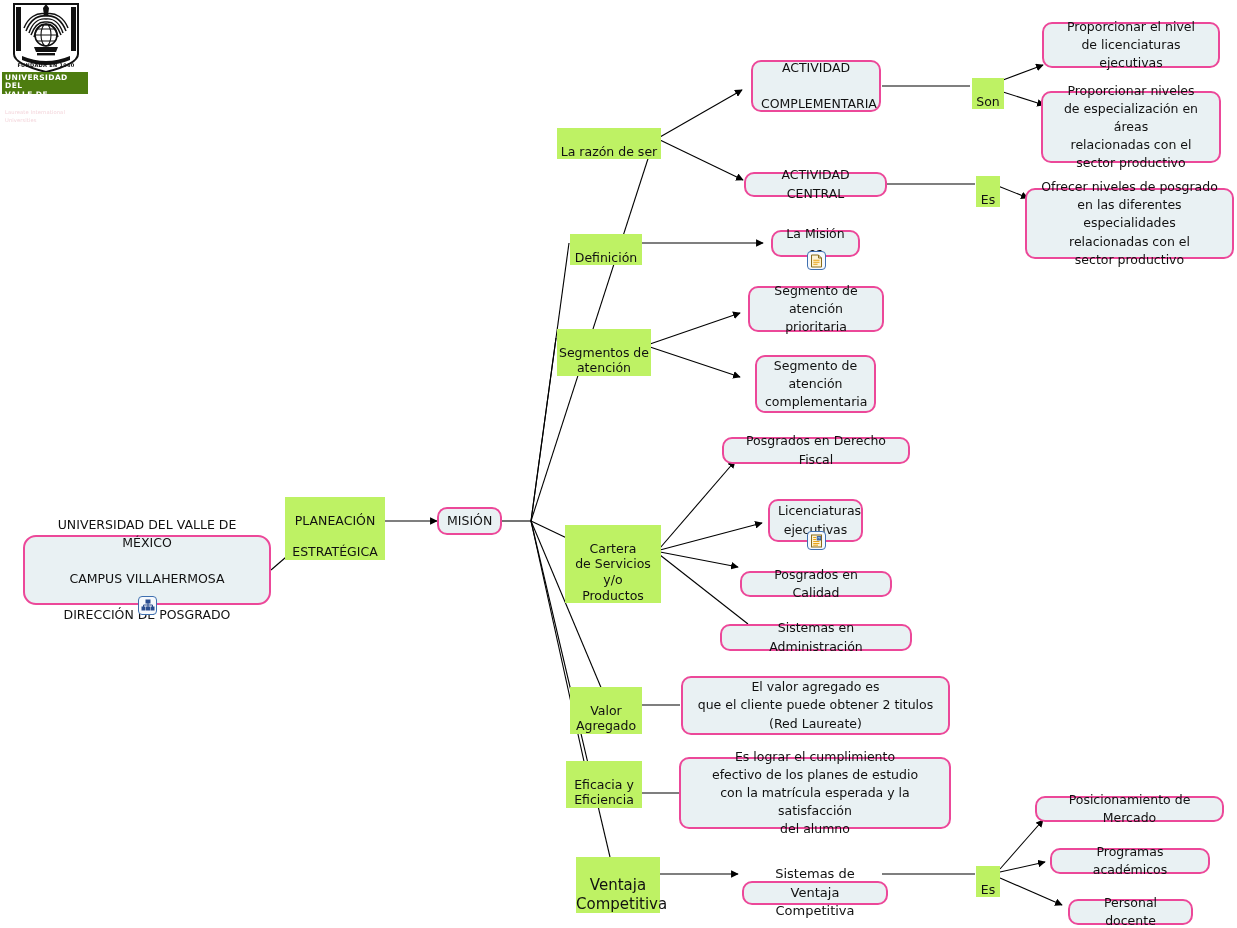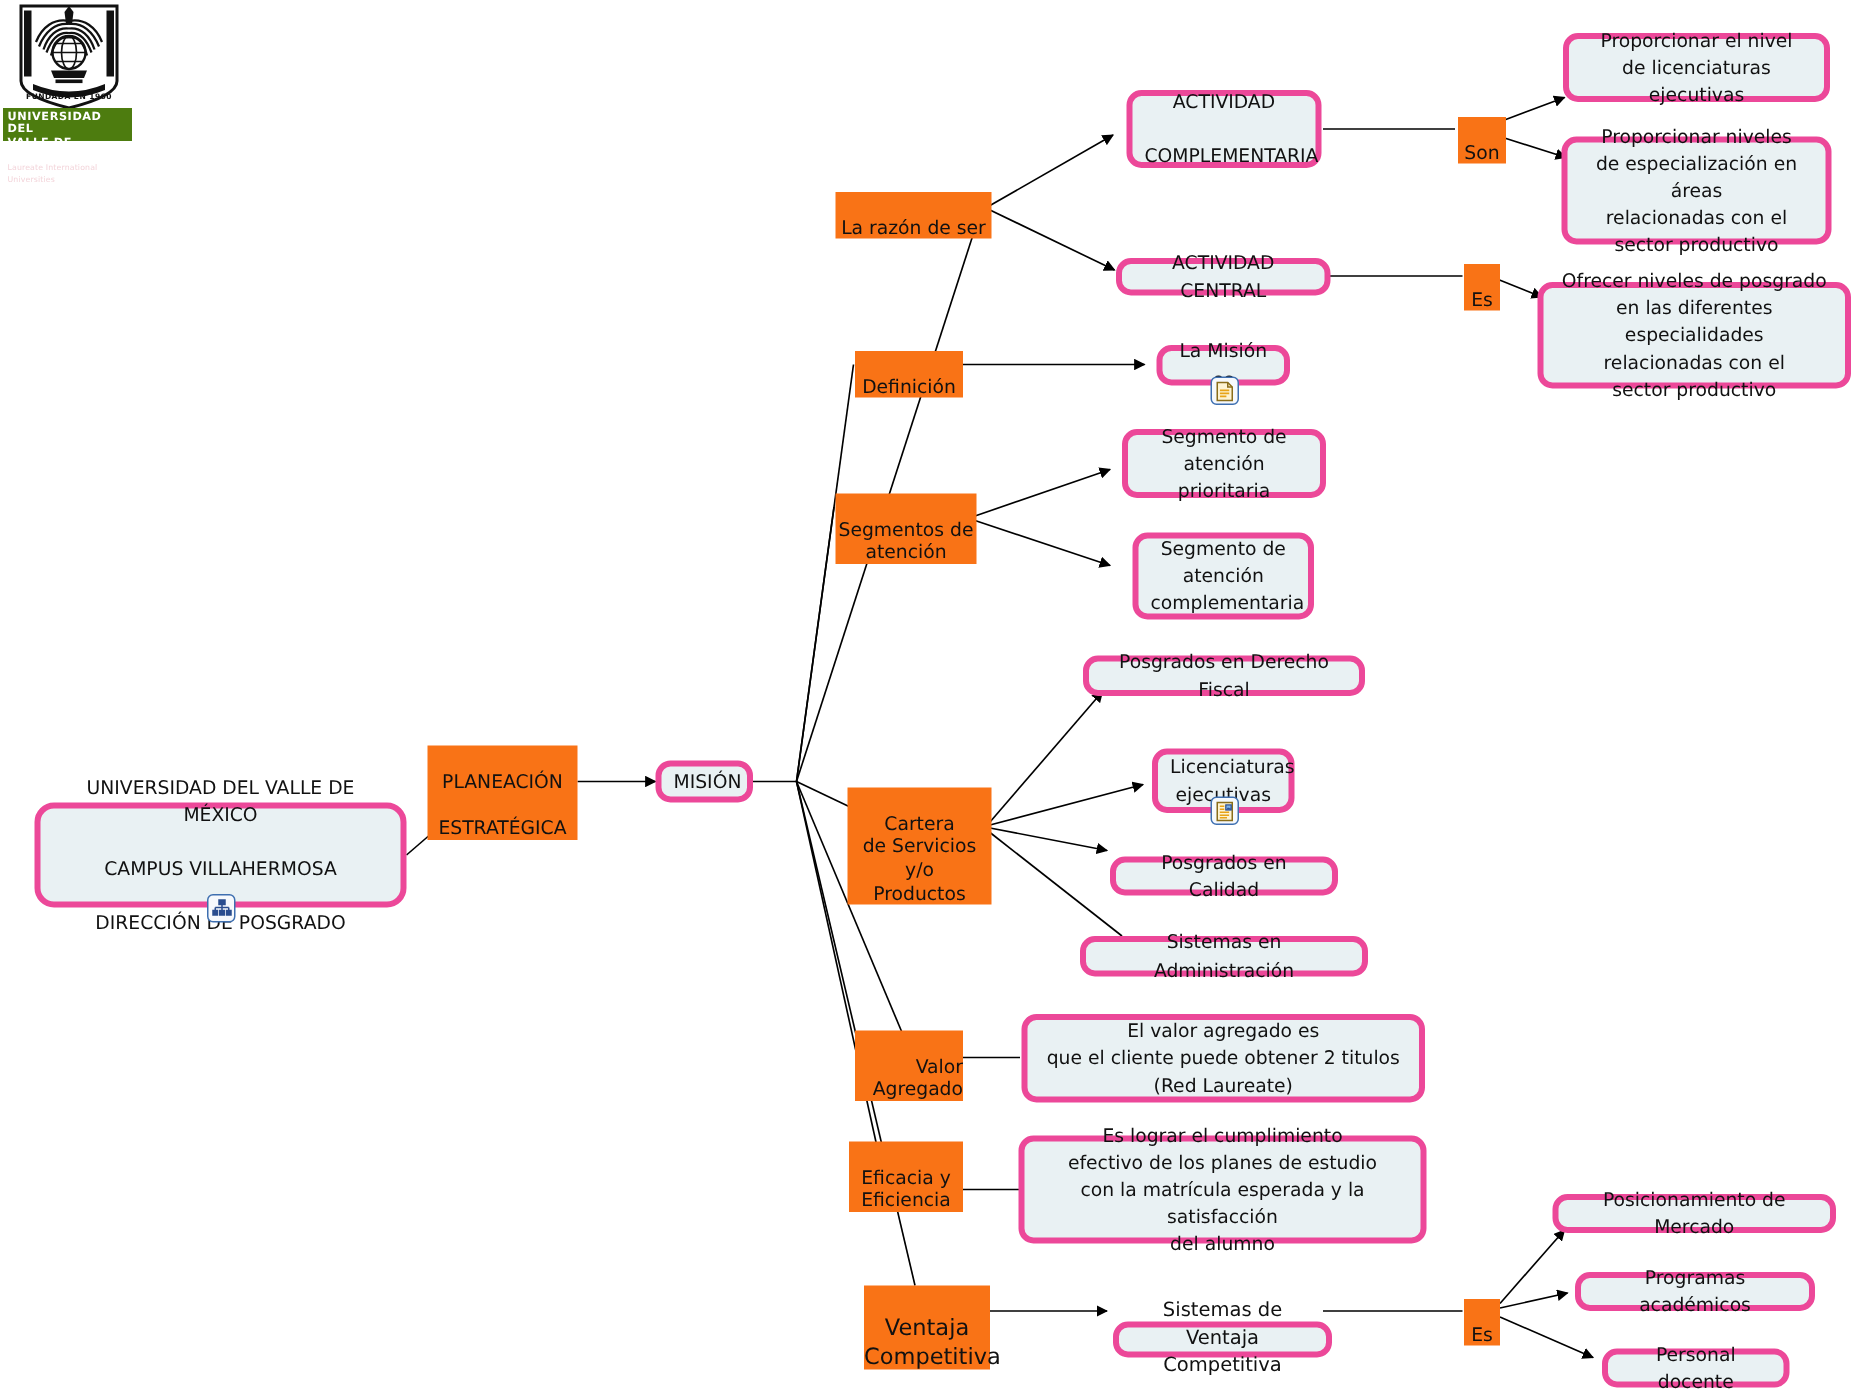--- a/index.html
+++ b/index.html
@@ -19,41 +19,41 @@
     position:absolute;
     left:0; top:0;
     width:1237px;
     height:928px;
     pointer-events:none;
   }
   .node{
     position:absolute;
     box-sizing:border-box;
     background:#e9f1f3;
-    border:4px solid #ec4899;
+    border:2px solid #ec4899;
     border-radius:10px;
     display:flex;
     flex-direction:column;
     align-items:center;
     justify-content:center;
     text-align:center;
     color:#111;
     line-height:1.45;
     padding:2px 8px;
     white-space:pre-line;
   }
   .node.big{border-radius:13px;}
   .node-text{display:block;width:100%;}
   .linklabel{
     position:absolute;
     text-align:center;
     color:#111;
     line-height:1.25;
     white-space:pre-line;
-    background:#f97316;
+    background:#bef264;
   }
   .badge{
     position:absolute;
     width:19px;height:19px;
     border:1px solid #3e6fb0;
     border-radius:4px;
     background:#f6f9fd;
     display:flex;align-items:center;justify-content:center;
     box-sizing:border-box;
   }
@@ -240,21 +240,21 @@
   </div>
   <div class="linklabel" style="left:557px; top:329px; width:94px; font-size:12.5px;">
     <span>Segmentos de
 atención</span>
   </div>
   <div class="linklabel" style="left:565px; top:525px; width:96px; font-size:12.5px;">
     <span>Cartera
 de Servicios y/o
 Productos</span>
   </div>
-  <div class="linklabel" style="left:570px; top:687px; width:72px; font-size:12.5px;text-align:right;">
+  <div class="linklabel" style="left:570px; top:687px; width:72px; font-size:12.5px;">
     <span>Valor
 Agregado</span>
   </div>
   <div class="linklabel" style="left:566px; top:761px; width:76px; font-size:12.5px;">
     <span>Eficacia y
 Eficiencia</span>
   </div>
   <div class="linklabel" style="left:576px; top:857px; width:84px; font-size:15px;">
     <span>Ventaja
 Competitiva</span>

